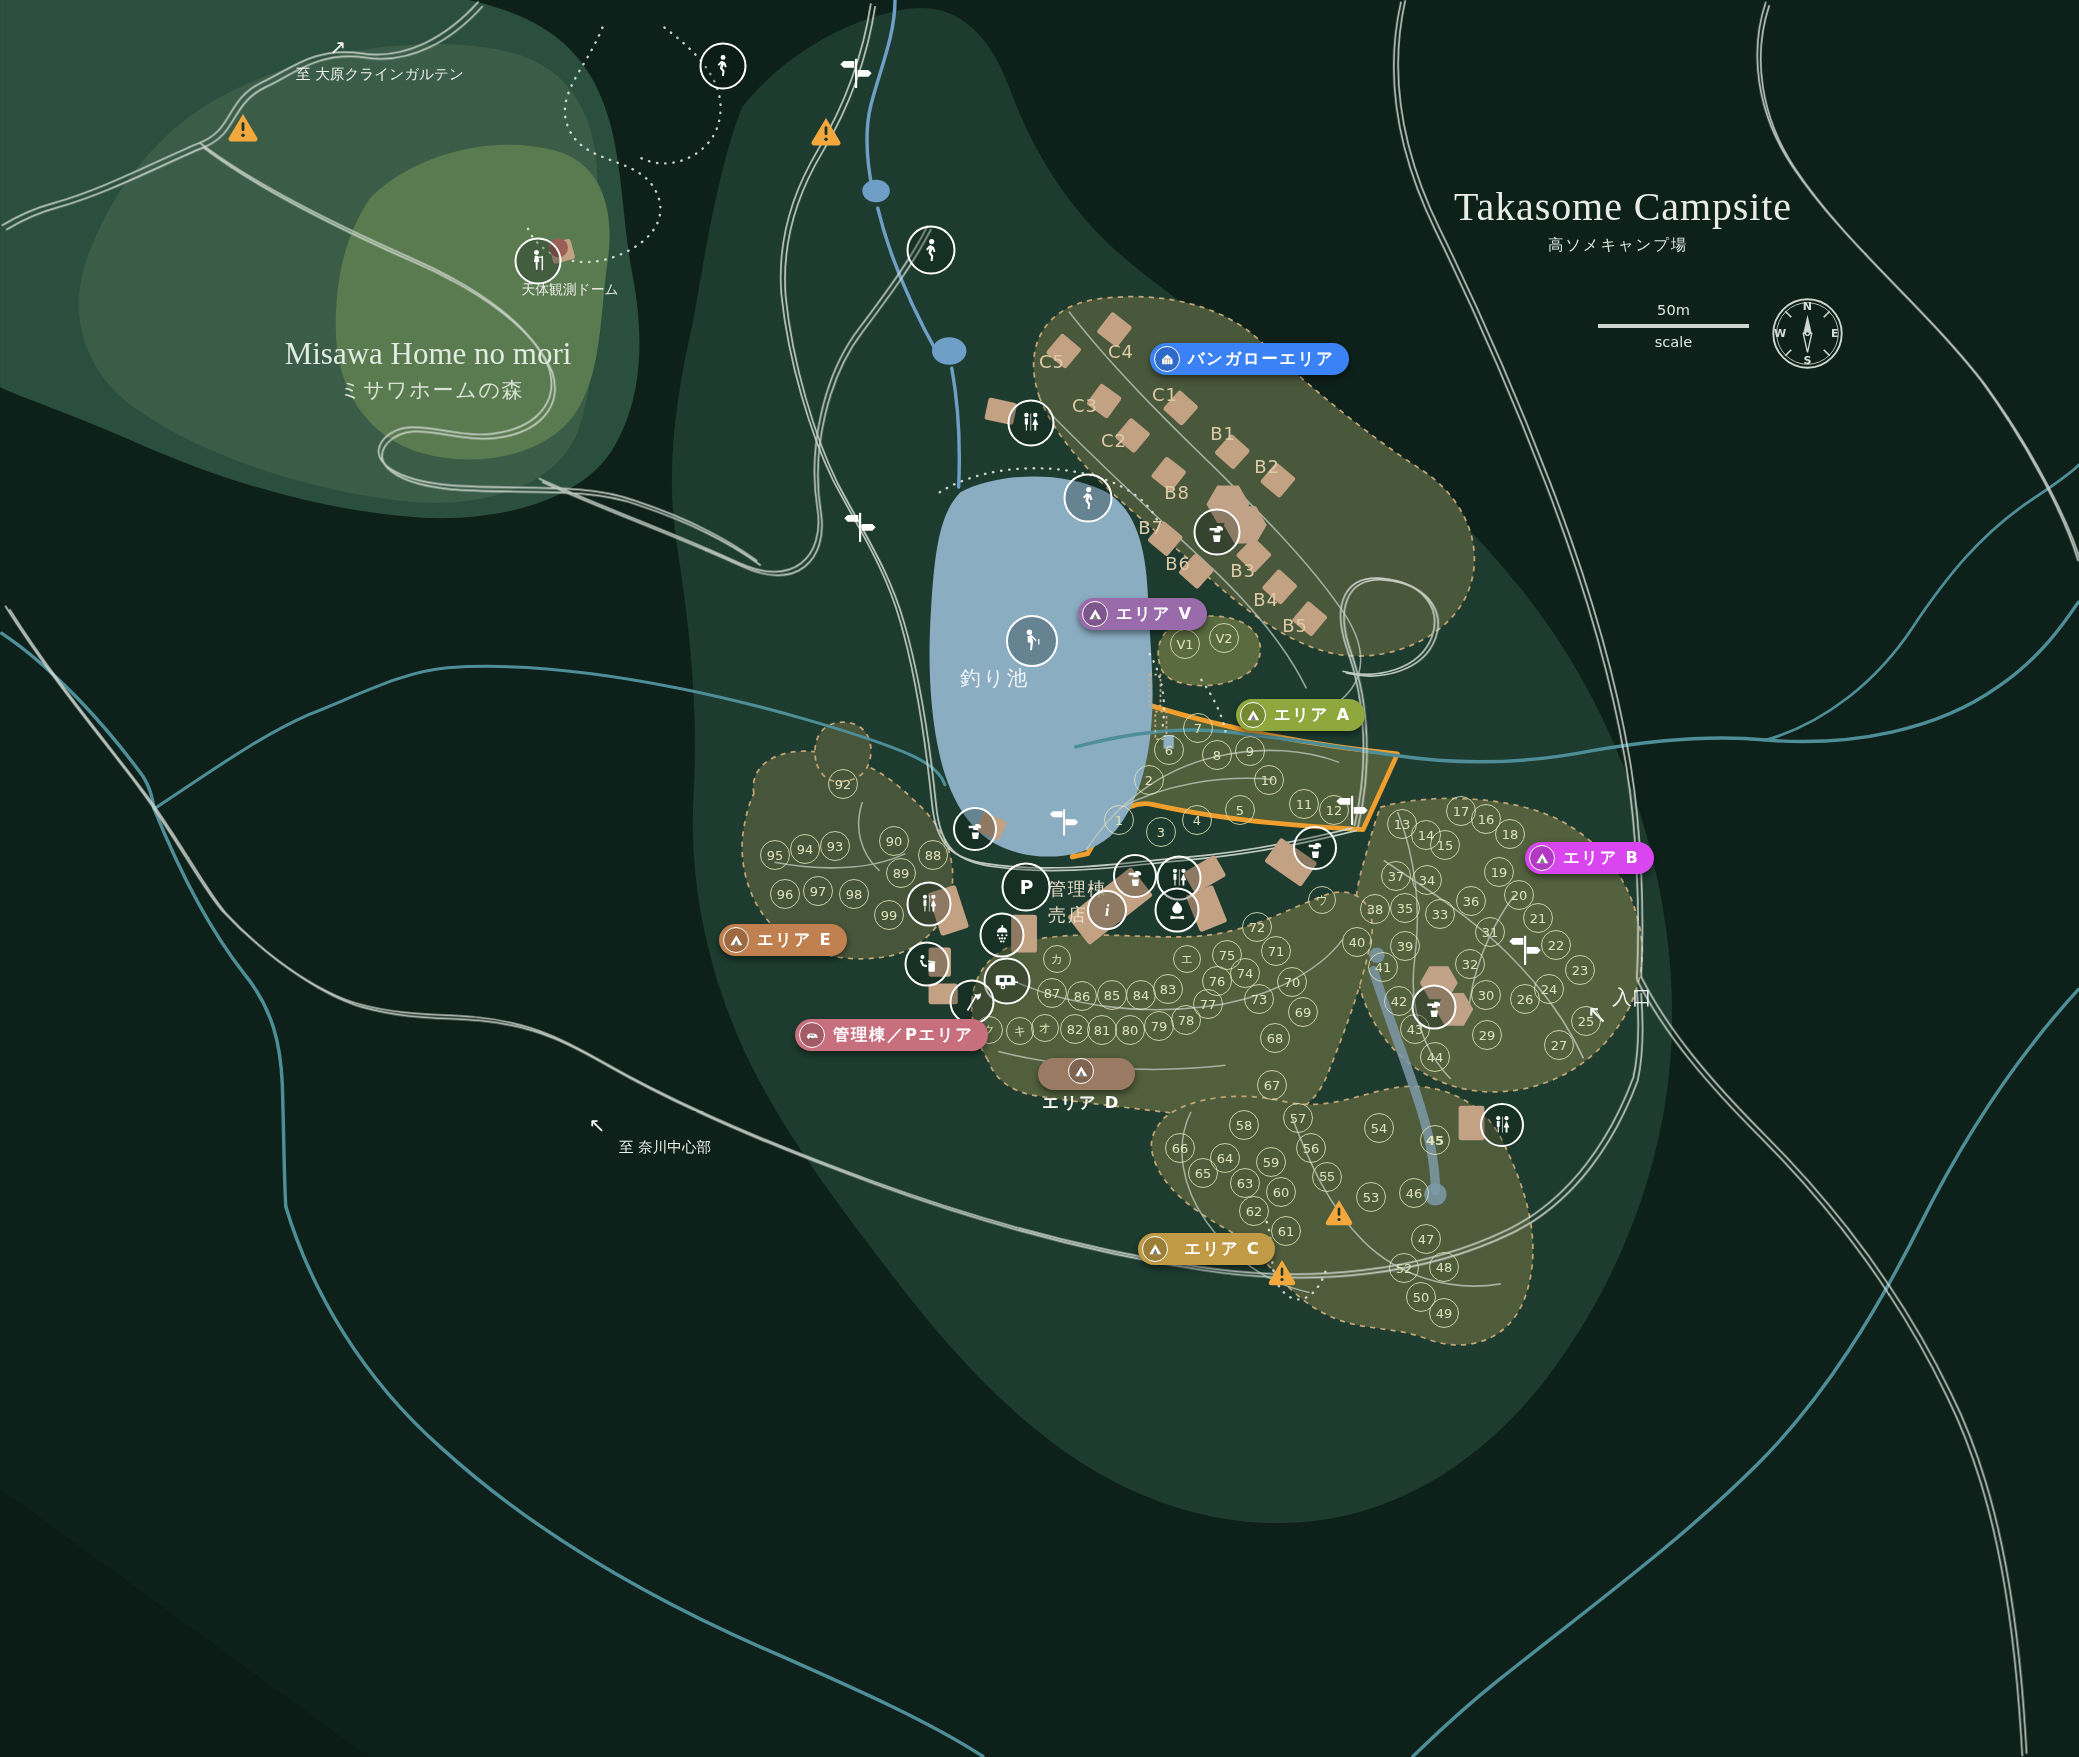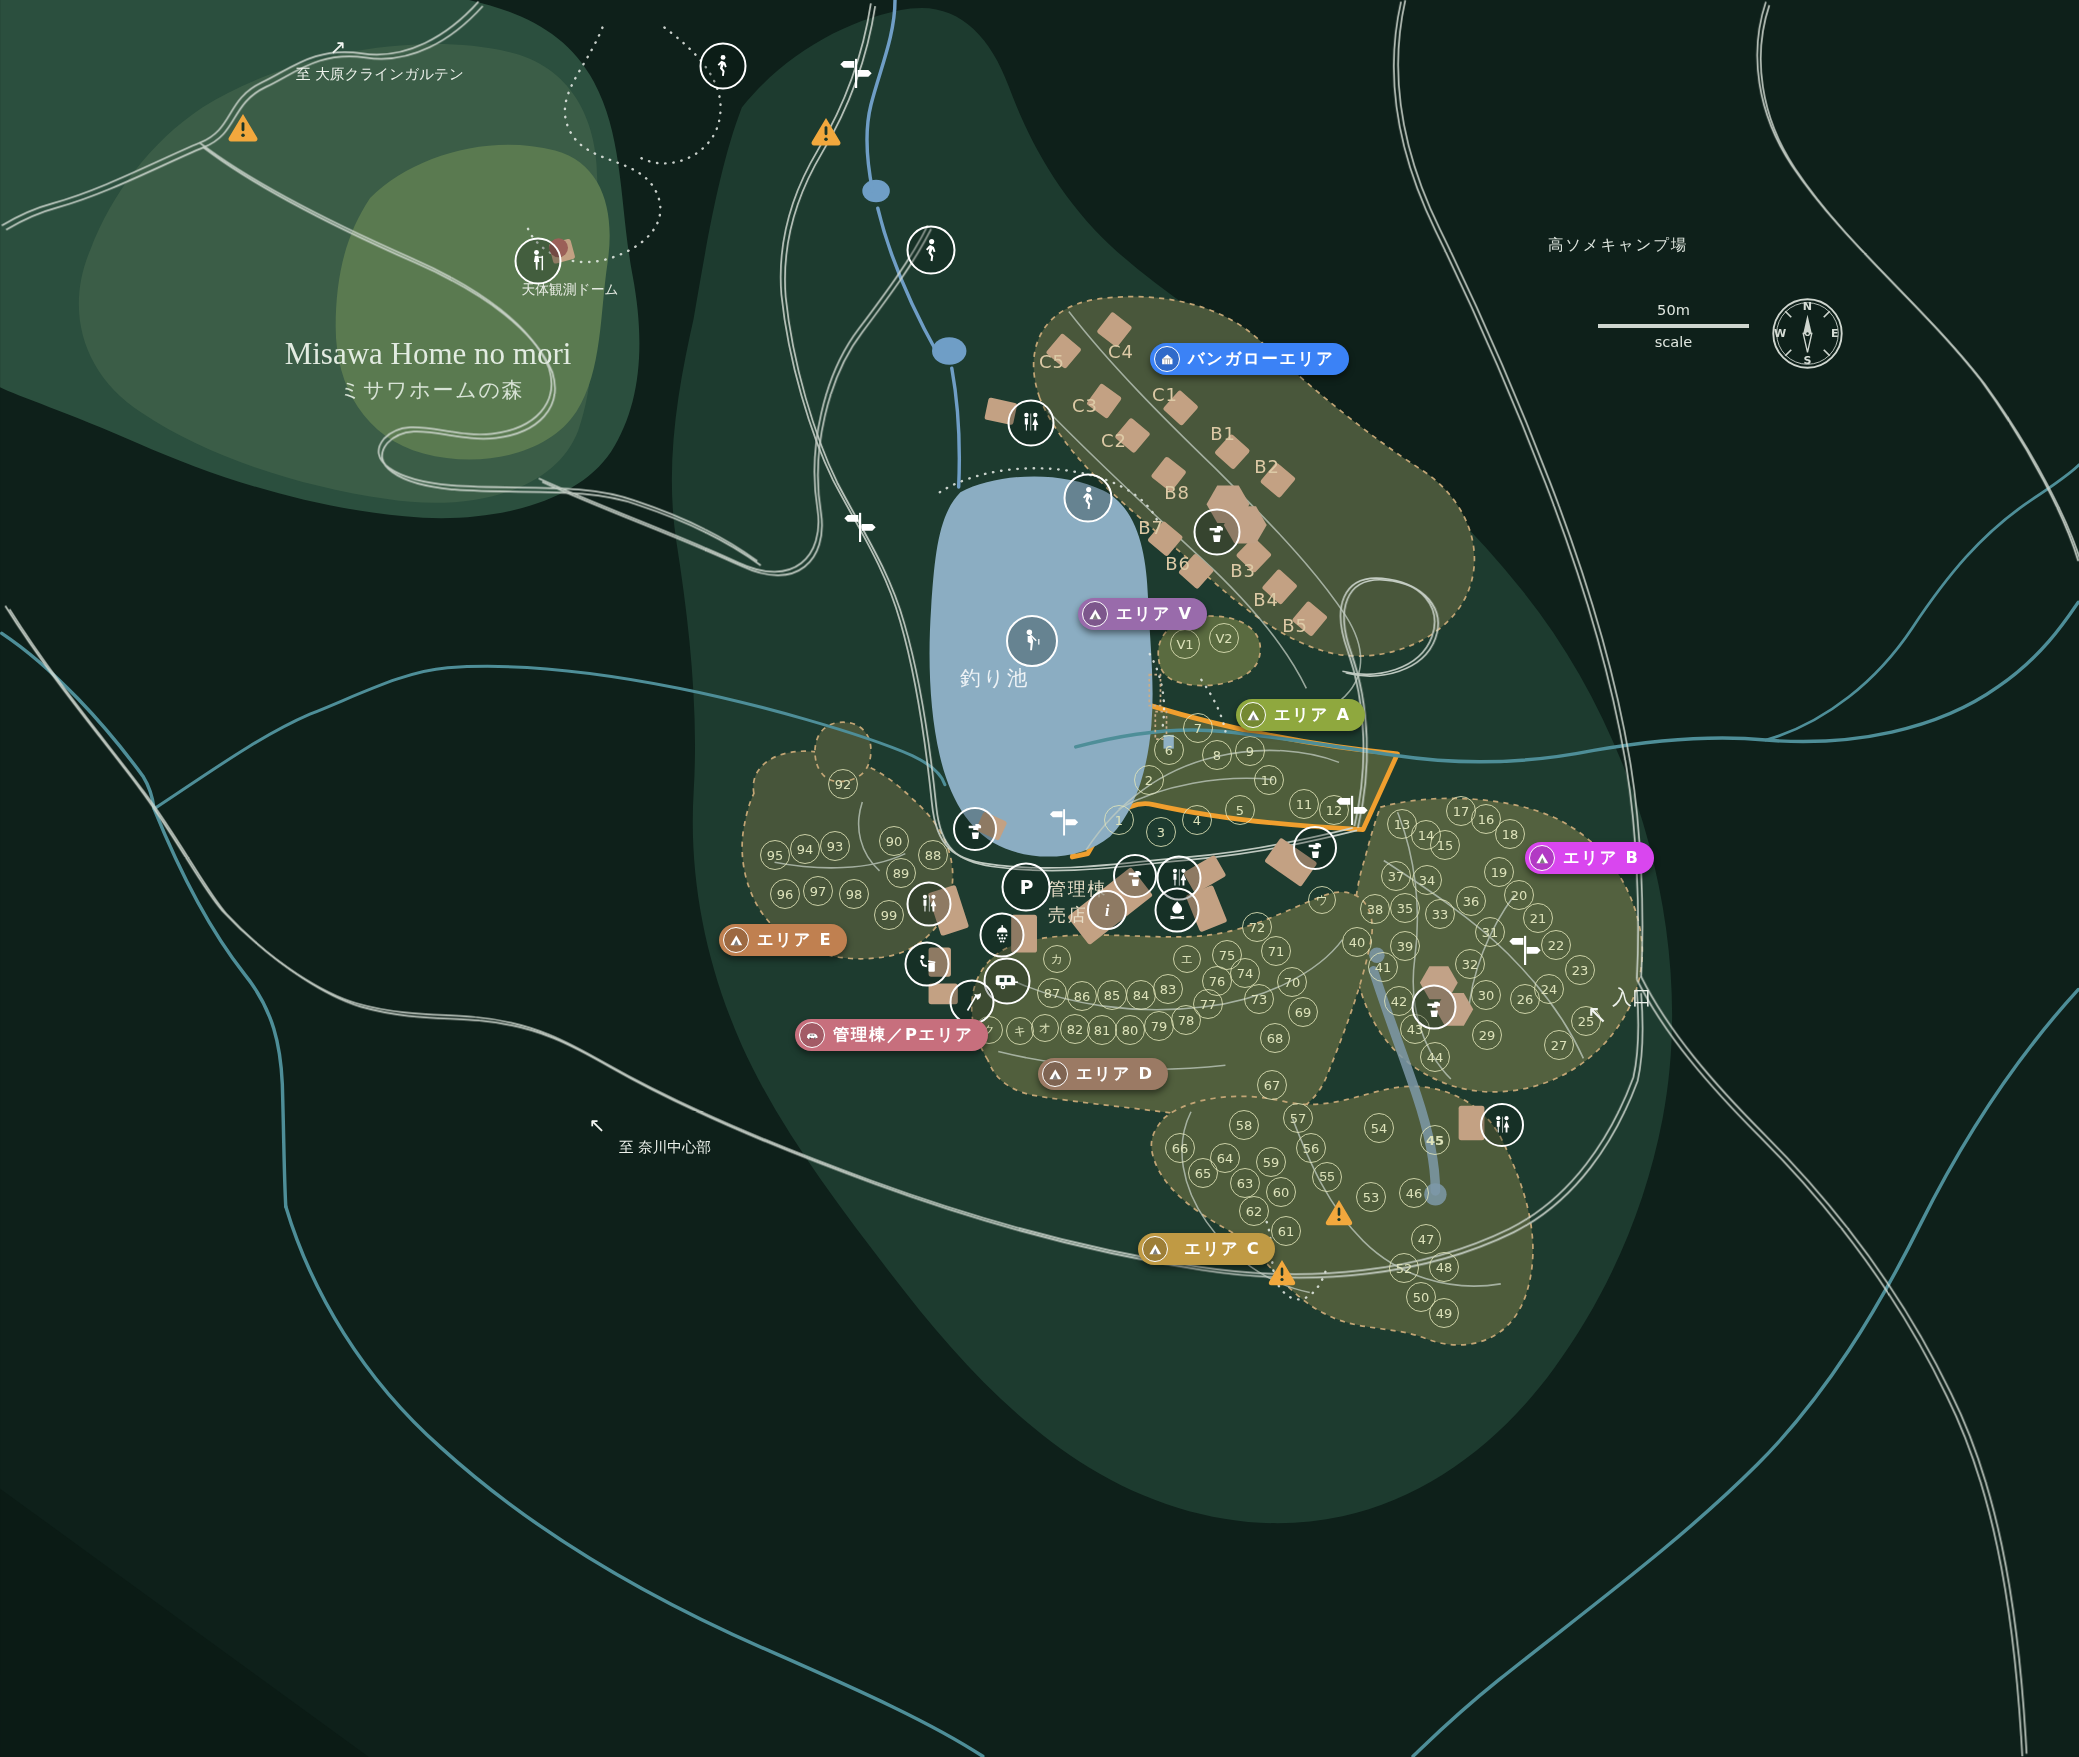--- a/index.html
+++ b/index.html
@@ -274,20 +274,21 @@
     </symbol>
     <symbol id="sym-fishing" viewBox="0 0 24 24">
       <circle cx="10" cy="5" r="2.2"></circle>
       <path d="M8.6 8 h3 l1.4 4.2 -0.9 7.3 h-1.5 l0.4 -5.6 -2.4 -0.9 z"></path>
       <rect x="11.8" y="4.2" width="1.1" height="9" transform="rotate(-45 12.3 8.7)"></rect>
       <rect x="17.1" y="10.5" width="1" height="4.5"></rect>
     </symbol>
   </defs>
 </svg>
 
+<div class="mlabel serif title-en" style="left:1623px;top:206px">Takasome Campsite</div>
 <div class="mlabel title-ja" style="left:1618px;top:245px">高ソメキャンプ場</div>
 <div class="mlabel serif forest-en" style="left:428px;top:354px">Misawa Home no mori</div>
 <div class="mlabel forest-ja" style="left:432px;top:390px">ミサワホームの森</div>
 <div class="mlabel pond-label" style="left:995px;top:678px">釣り池</div>
 <div class="mlabel obs-label" style="left:570px;top:290px">天体観測ドーム</div>
 <div class="mlabel mgmt-label" style="left:1048px;top:902px">
   <div>管理棟</div>
   <div>売店</div>
 </div>
 
@@ -625,21 +626,21 @@
         <span class="blab">エリア E</span>
       </div>
       <div class="badge" style="left: 795px; top: 1035px; background: rgb(199, 111, 125);">
         <span class="bicon">
           <svg viewBox="0 0 24 24">
             <use href="#sym-car"></use>
           </svg>
         </span>
         <span class="blab">管理棟／Pエリア</span>
       </div>
-      <div class="badge" style="left: 1038px; top: 1074px; background: rgb(155, 122, 100);">
+      <div class="badge" style="left: 1038px; top: 1074px; background: rgb(155, 122, 100); flex-direction: column;">
         <span class="bicon">
           <svg viewBox="0 0 24 24">
             <use href="#sym-tent"></use>
           </svg>
         </span>
         <span class="blab">エリア D</span>
       </div>
       <div class="badge" style="left: 1138px; top: 1249px; background: rgb(192, 154, 68); gap: 16px;">
         <span class="bicon">
           <svg viewBox="0 0 24 24">

